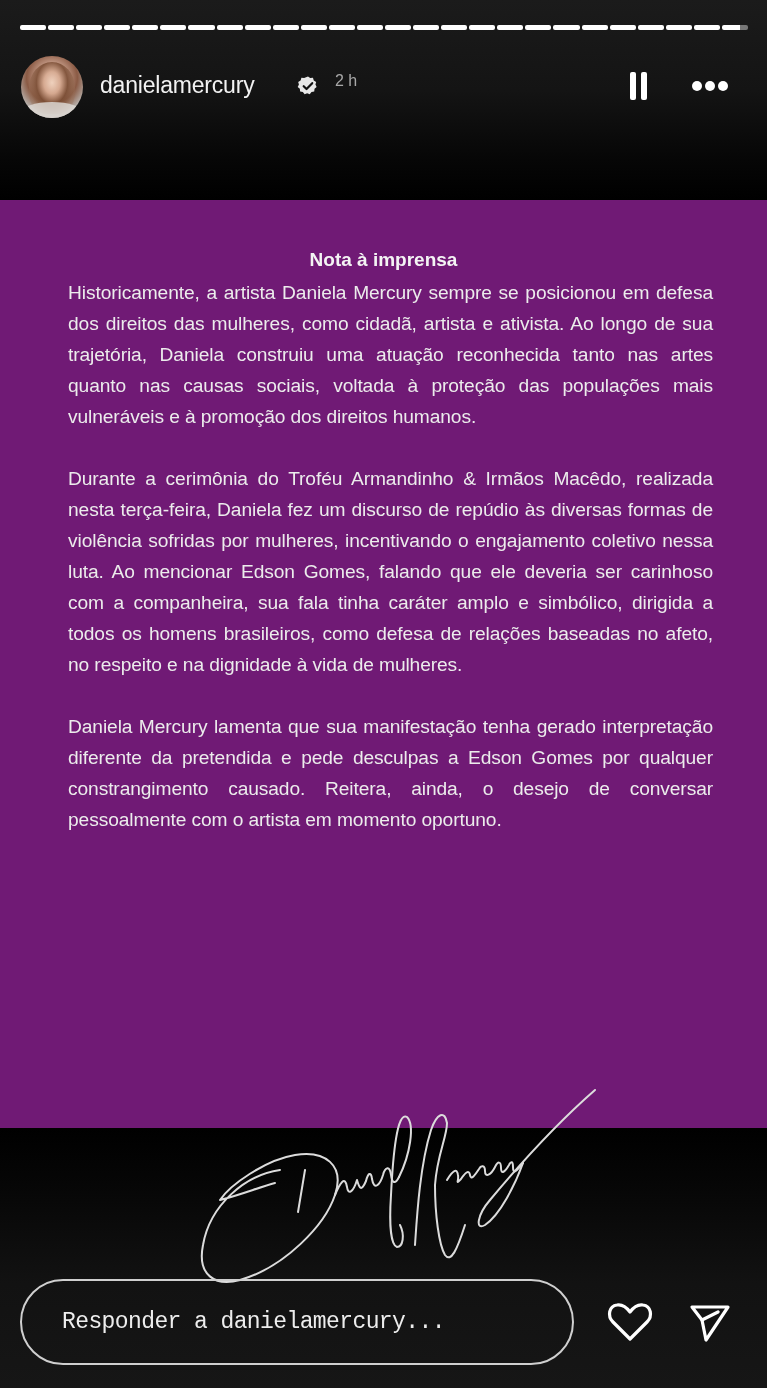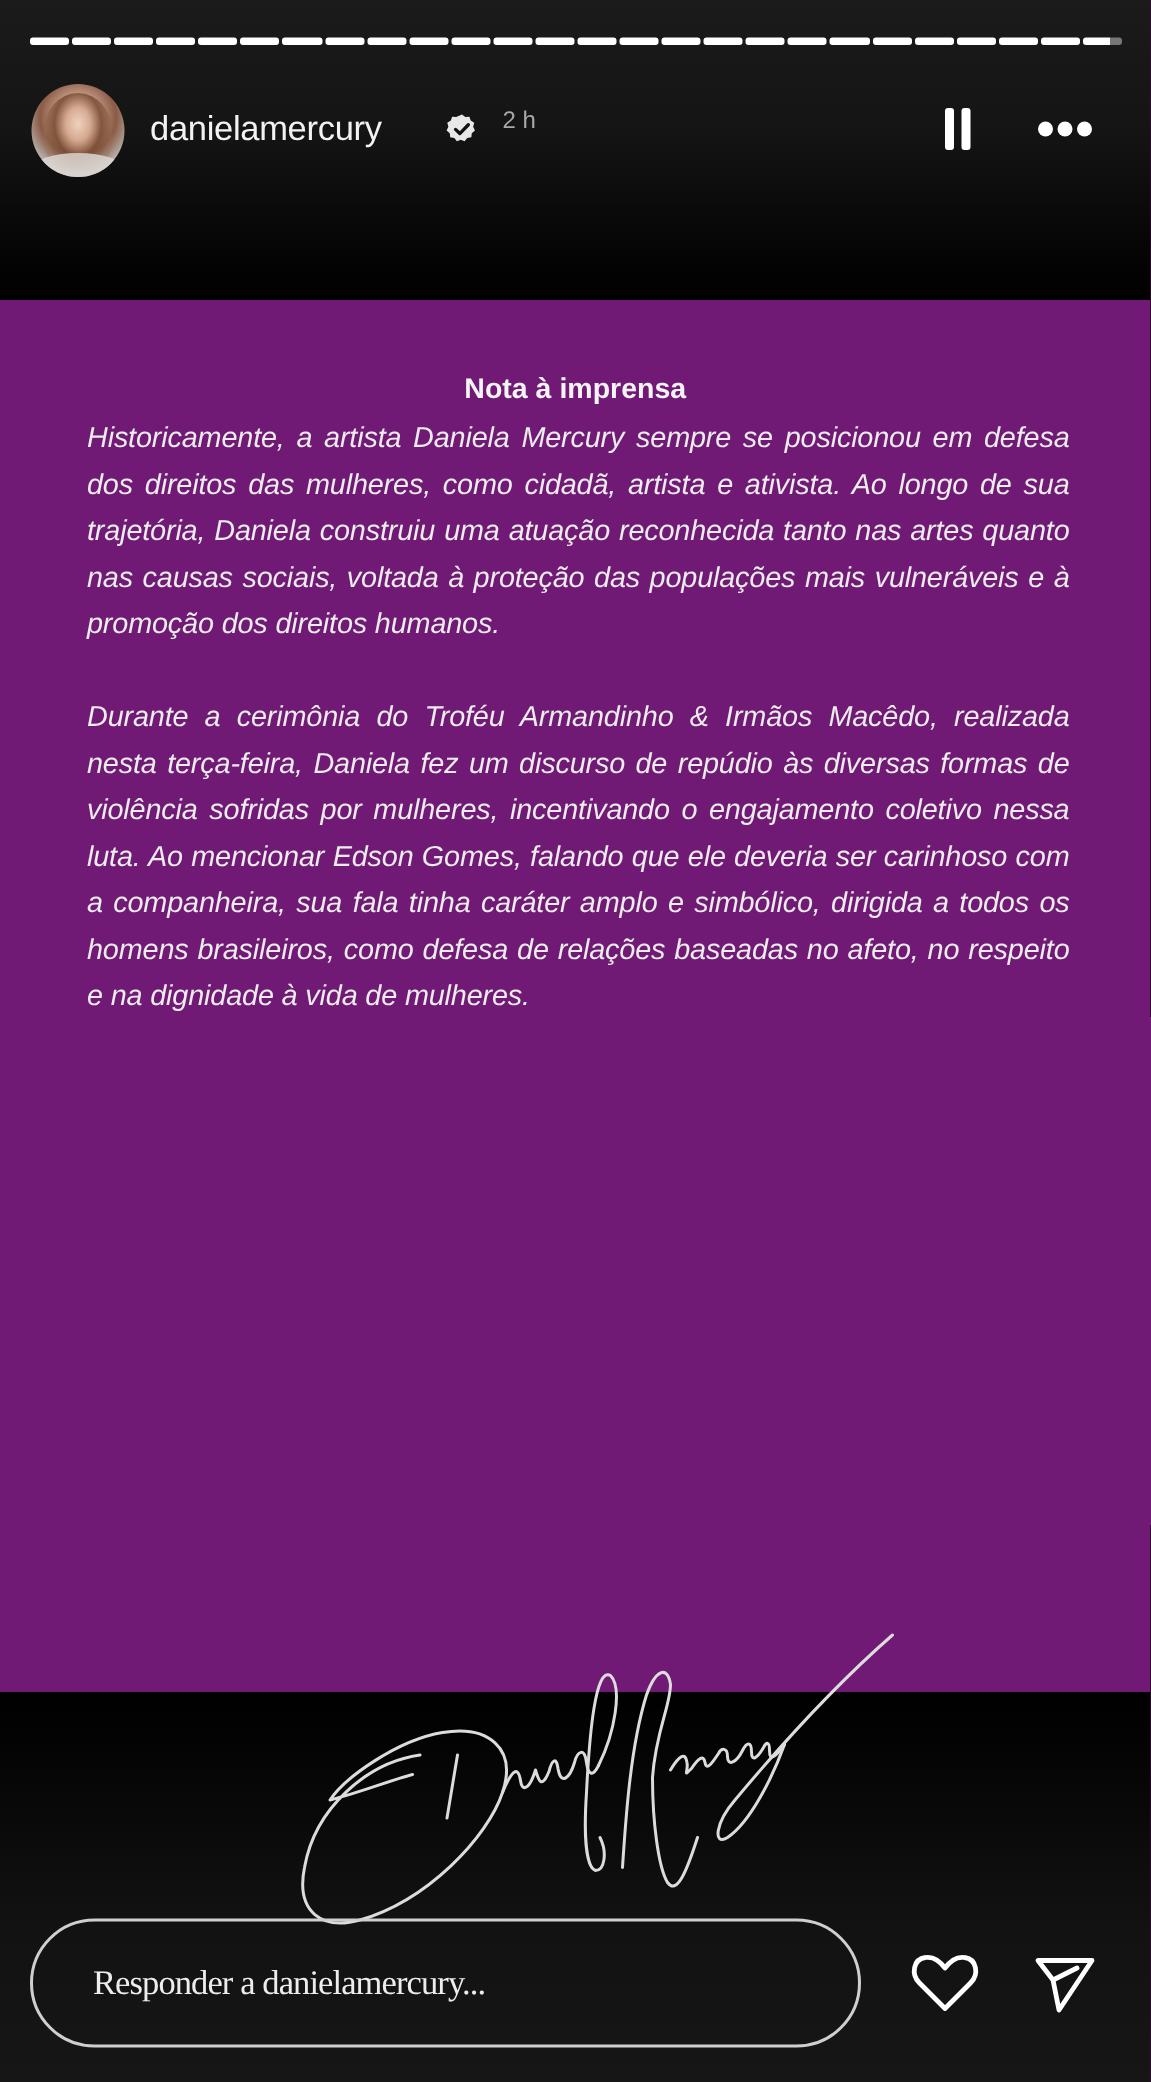--- a/index.html
+++ b/index.html
@@ -160,22 +160,21 @@
       left: 58px;
       top: 277px;
       width: 655px;
       font-size: 19.2px;
       line-height: 31px;
       color: #ececec;
       text-align: justify;
       letter-spacing: -0.1px;
     }
     .note-body p {
-      margin: 0 0 31px 0;
-      font-style: italic;
+      margin: 0 0 31px 10px;
     }
     .signature {
       position: absolute;
       left: 185px;
       top: 1075px;
       width: 420px;
       height: 220px;
     }
     
     .reply-input {
@@ -187,21 +186,21 @@
       box-sizing: border-box;
       border: 2px solid #cfcfcf;
       border-radius: 43px;
       background: transparent;
       display: flex;
       align-items: center;
       padding-left: 40px;
       cursor: text;
     }
     .reply-input .placeholder {
-      font-family: Liberation Serif, serif;
+      font-family: Liberation Mono, monospace;
       font-size: 23px;
       color: #ededed;
       letter-spacing: -0.6px;
     }
     .like-btn {
       position: absolute;
       left: 604px;
       top: 1298px;
       width: 52px;
       height: 48px;
@@ -271,20 +270,21 @@
       <span></span>
       <span></span>
       <span></span>
     </div>
   </div>
 
   <div class="note-title">Nota à imprensa</div>
   <div class="note-body">
     <p>Historicamente, a artista Daniela Mercury sempre se posicionou em defesa dos direitos das mulheres, como cidadã, artista e ativista. Ao longo de sua trajetória, Daniela construiu uma atuação reconhecida tanto nas artes quanto nas causas sociais, voltada à proteção das populações mais vulneráveis e à promoção dos direitos humanos.</p>
     <p>Durante a cerimônia do Troféu Armandinho &amp; Irmãos Macêdo, realizada nesta terça-feira, Daniela fez um discurso de repúdio às diversas formas de violência sofridas por mulheres, incentivando o engajamento coletivo nessa luta. Ao mencionar Edson Gomes, falando que ele deveria ser carinhoso com a companheira, sua fala tinha caráter amplo e simbólico, dirigida a todos os homens brasileiros, como defesa de relações baseadas no afeto, no respeito e na dignidade à vida de mulheres.</p>
+    <p>Daniela Mercury lamenta que sua manifestação tenha gerado interpretação diferente da pretendida e pede desculpas a Edson Gomes por qualquer constrangimento causado. Reitera, ainda, o desejo de conversar pessoalmente com o artista em momento oportuno.</p>
   </div>
 
   <svg class="signature" viewBox="0 0 420 220" fill="none" stroke="#dcdcdc" stroke-width="2" stroke-linecap="round" stroke-linejoin="round">
     <title>Daniela Mercury</title>
 
     <path d="M95 95 C 60 100, 25 130, 18 170 C 12 200, 30 212, 55 205 C 100 192, 140 150, 150 120 C 160 90, 140 75, 110 80 C 80 85, 45 110, 35 125 C 55 120, 75 112, 90 108"></path>
 
     <path d="M120 95 L 113 137"></path>
 
     <path d="M150 120 C 155 108, 160 100, 162 112 C 163 120, 168 118, 172 105 C 174 112, 176 118, 181 106 C 183 98, 186 96, 187 104 C 189 116, 195 110, 198 100 C 200 92, 205 90, 206 100 C 207 108, 210 110, 214 102"></path>

